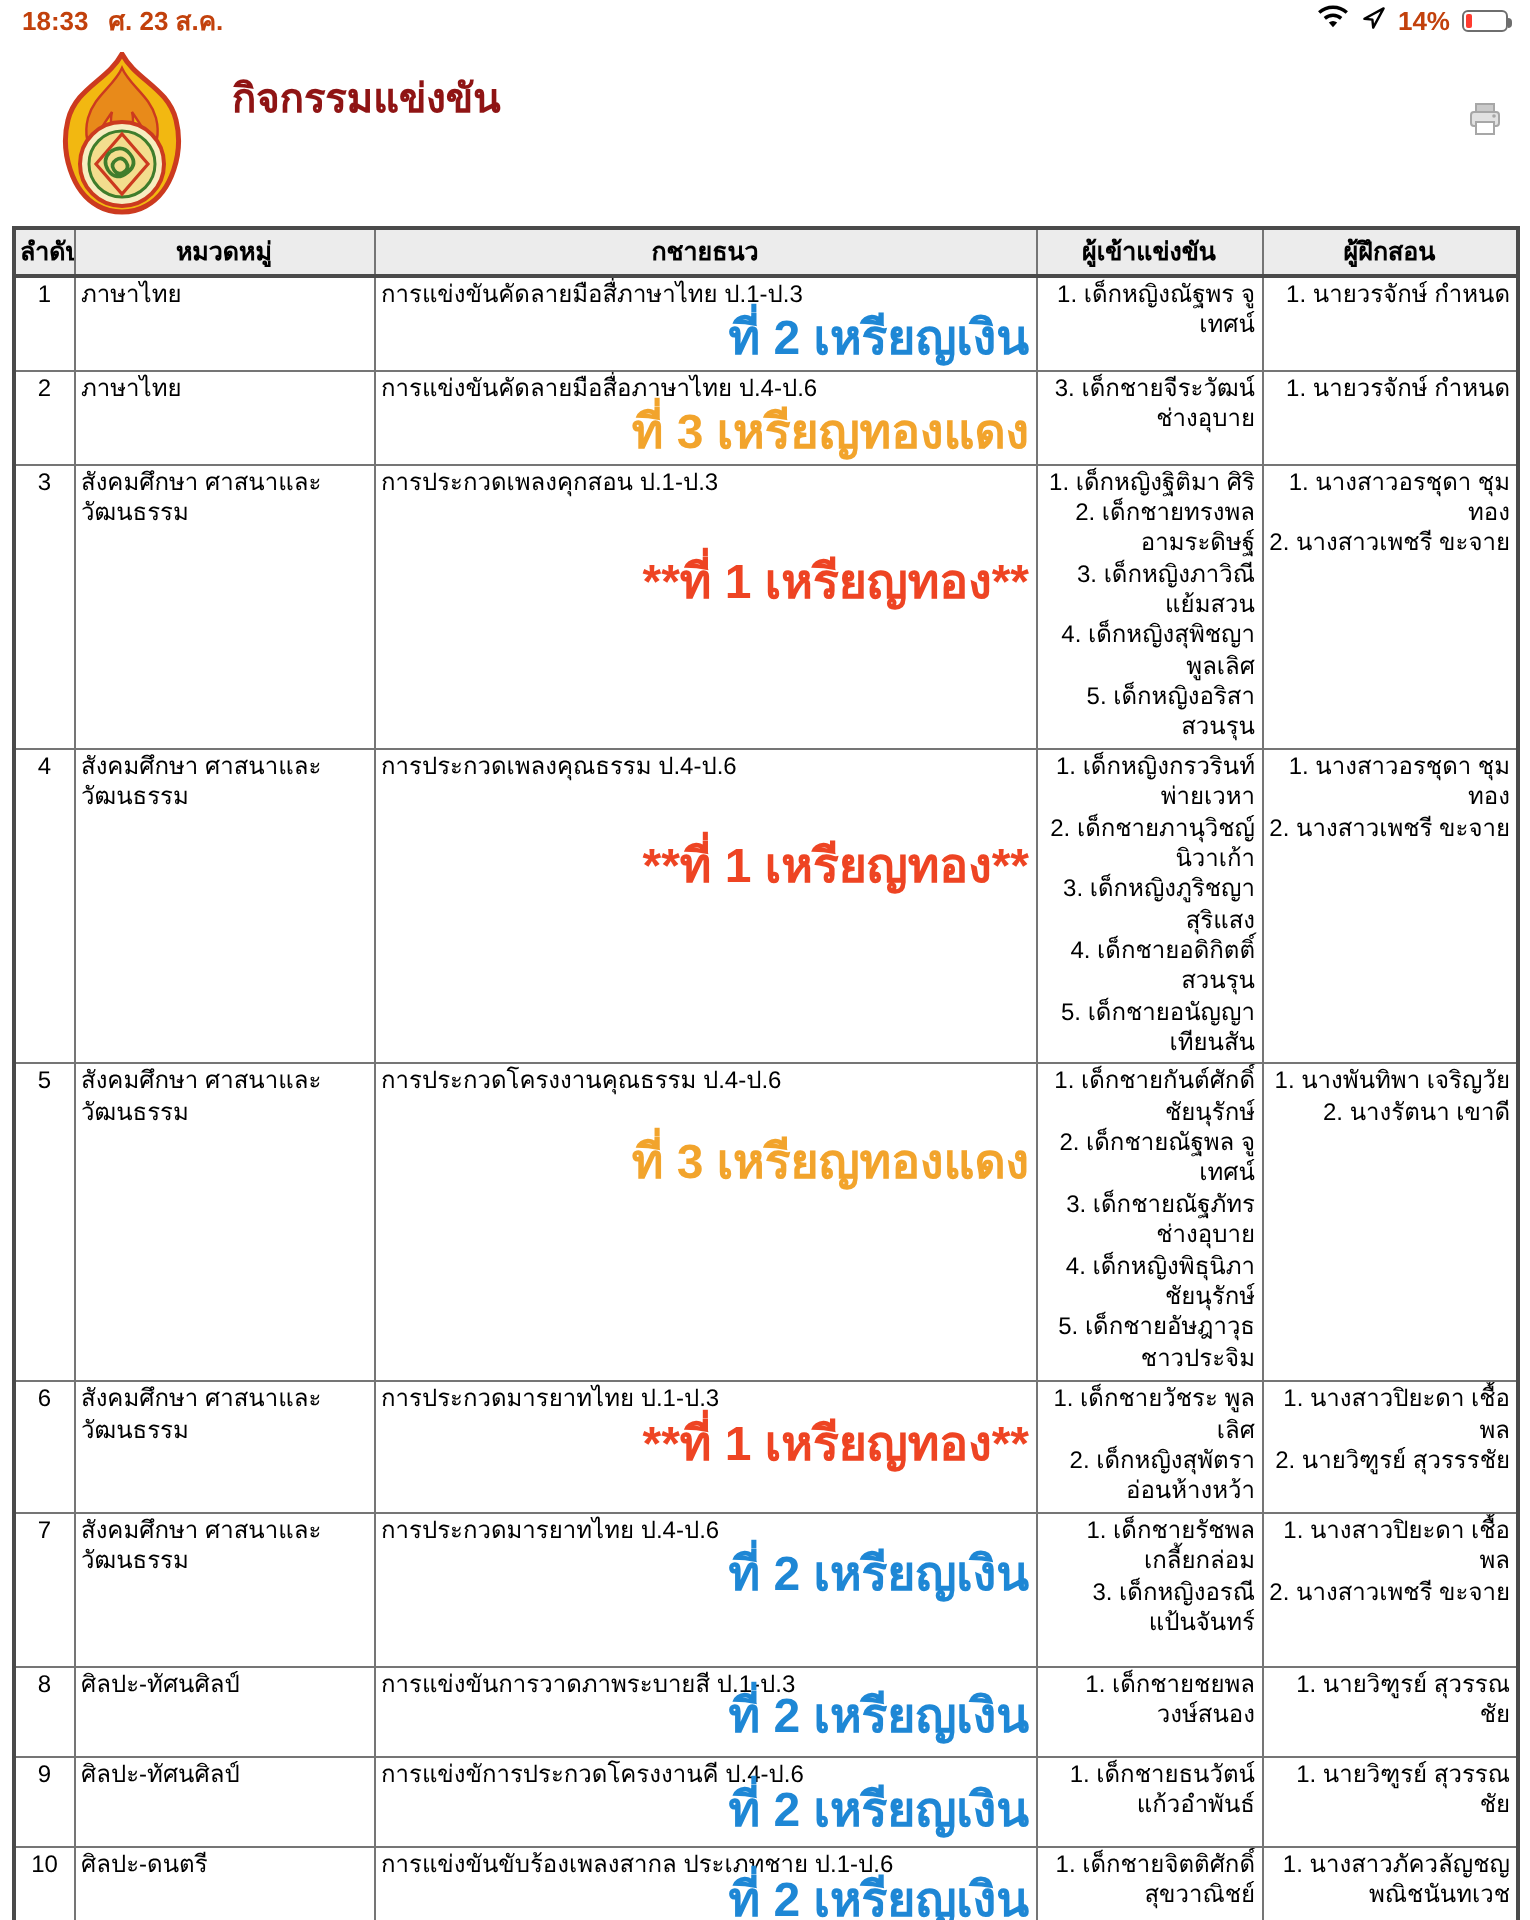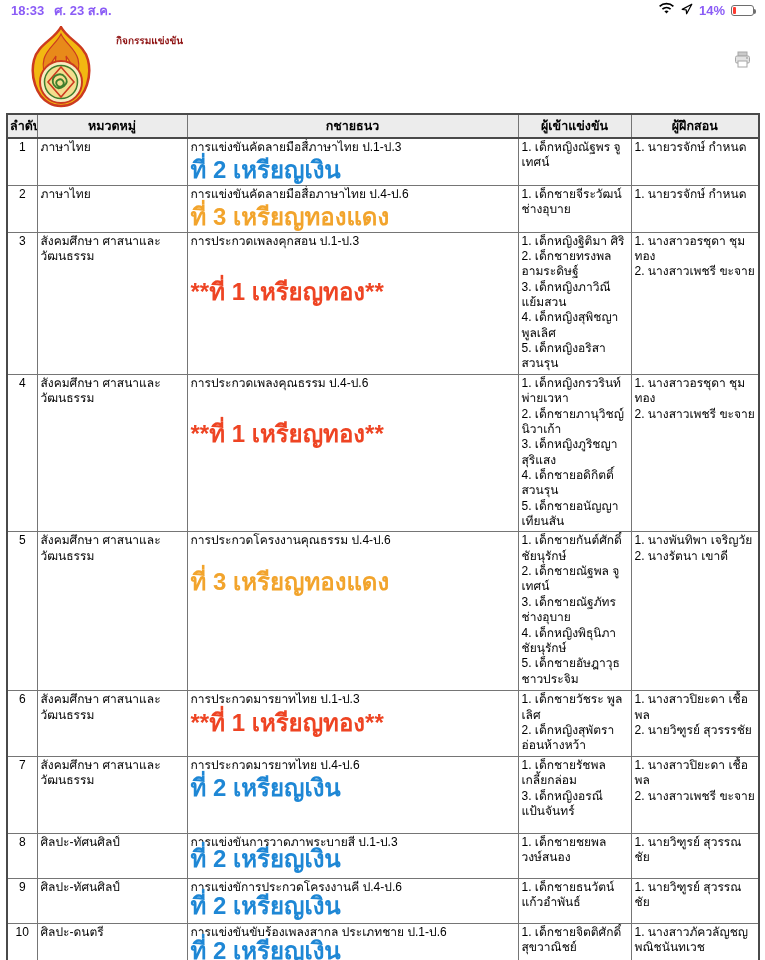--- a/index.html
+++ b/index.html
@@ -6,46 +6,46 @@
   body { background:#dddddd; font-family:"Liberation Sans","DejaVu Sans",sans-serif; }
   .screen {
     position:relative; width:765px; height:960px; margin:0 auto;
     background:#ffffff; overflow:hidden; color:#000;
   }
 
   
   .statusbar {
     position:absolute; top:0; left:0; right:0; height:20px;
     display:flex; align-items:center; justify-content:space-between;
-    padding:0 11px; font-size:13px; font-weight:bold; color:#8b5cf6;
+    padding:0 11px; font-size:13px; font-weight:bold; color:#c2410c;
   }
   .sb-left { display:flex; gap:10px; align-items:center; }
   .sb-right { display:flex; gap:6px; align-items:center; }
   .battery-shell {
     position:relative; width:23px; height:11px; border:1px solid #6e6e6e;
     border-radius:3px; background:#fff;
   }
   .battery-fill { position:absolute; left:1px; top:1px; bottom:1px; width:14%; background:#ff3b30; border-radius:1px; }
   .battery-nub { position:absolute; right:-3px; top:3px; width:2px; height:5px; background:#6e6e6e; border-radius:0 2px 2px 0; }
 
   
   .logo { position:absolute; left:16px; top:26px; width:90px; height:82px; }
-  .title-1 { position:absolute; left:116px; top:33px; font-size:10px; font-weight:bold; color:#8f1414; }
+  .title-1 { position:absolute; left:116px; top:33px; font-size:20px; font-weight:bold; color:#8f1414; }
   .title-2 { position:absolute; left:116px; top:52px; font-size:17px; font-weight:bold; color:#8f1414; }
   .printer { position:absolute; right:14px; top:51px; width:17px; height:17px; opacity:.75; cursor:pointer; }
 
   
   .tbl-wrap { position:absolute; left:6px; top:113px; width:752px; }
   table { border-collapse:collapse; table-layout:fixed; width:752px; border:2px solid #4a4a4a; }
   th, td { border:1px solid #757575; vertical-align:top; padding:1px 3px 2px 3px; font-size:12px; line-height:1.28; overflow:hidden; }
   th { background:#ececec; font-weight:bold; text-align:center; vertical-align:middle; border-bottom:2px solid #4a4a4a; font-size:12.5px; padding:3px 2px; }
   col.c1{width:30px} col.c2{width:150px} col.c3{width:331px} col.c4{width:113px} col.c5{width:128px}
   td.no { text-align:center; }
-  td.list { white-space:pre-line; }
-  .award { text-align:left; font-weight:bold; font-size:24px; line-height:1.05; margin-top:2px; letter-spacing:0; }
+  td.list { white-space:pre-line;text-align:right; }
+  .award { text-align:right; font-weight:bold; font-size:24px; line-height:1.05; margin-top:2px; letter-spacing:0; }
   .award.push-lg { margin-top:30px; }
   .award.push-md { margin-top:20px; }
 </style>
 </head>
 <body>
 
 <div class="screen">
 
   <div class="statusbar">
     <div class="sb-left">
@@ -122,21 +122,21 @@
           <td class="list">1. เด็กหญิงณัฐพร จูเทศน์</td>
           <td class="list">1. นายวรจักษ์ กำหนด</td>
         </tr>
         <tr style="height:47px">
           <td class="no">2</td>
           <td>ภาษาไทย</td>
           <td>
             <div>การแข่งขันคัดลายมือสื่อภาษาไทย ป.4-ป.6</div>
             <div class="award" style="color: rgb(242, 164, 44);">ที่ 3 เหรียญทองแดง</div>
           </td>
-          <td class="list">1. เด็กชายจีระวัฒน์ ช่างอุบาย</td>
+          <td class="list">3. เด็กชายจีระวัฒน์ ช่างอุบาย</td>
           <td class="list">1. นายวรจักษ์ กำหนด</td>
         </tr>
         <tr style="height:142px">
           <td class="no">3</td>
           <td>สังคมศึกษา ศาสนาและวัฒนธรรม</td>
           <td>
             <div>การประกวดเพลงคุกสอน ป.1-ป.3</div>
             <div class="award push-lg" style="color: rgb(238, 68, 35);">**ที่ 1 เหรียญทอง**</div>
           </td>
           <td class="list">1. เด็กหญิงฐิติมา ศิริ

